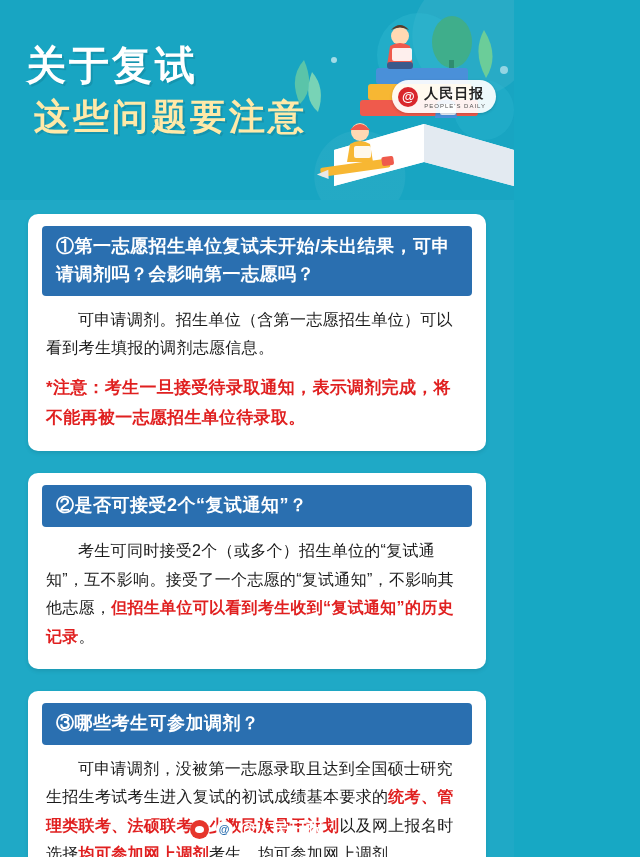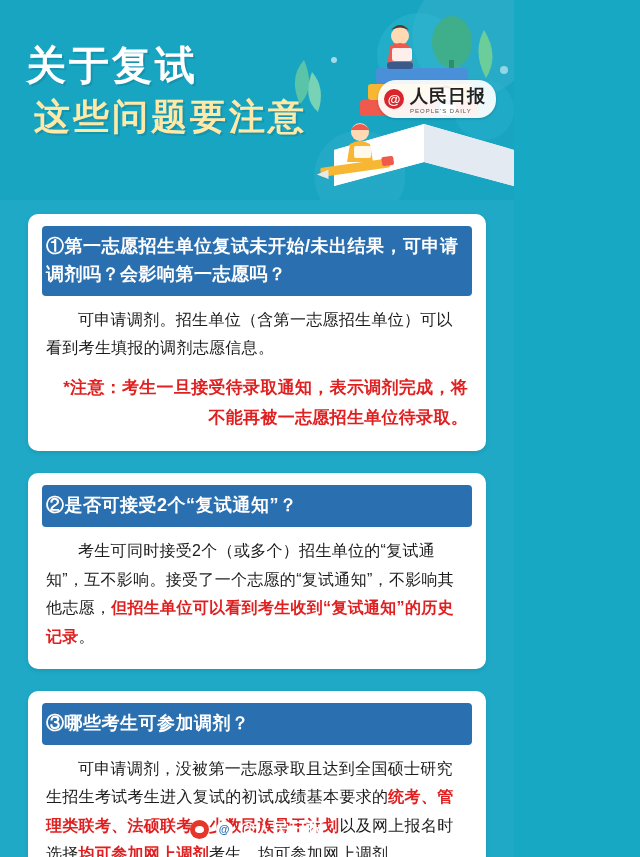--- a/index.html
+++ b/index.html
@@ -75,60 +75,59 @@
   }
   .logo-at {
     width: 20px; height: 20px;
     border-radius: 50%;
     background: #d9262c;
     color: #fff;
     font-size: 13px;
     display: flex; align-items: center; justify-content: center;
     font-weight: bold;
   }
-  .logo-text-cn { font-size: 18px; font-weight: bold; color: #222; letter-spacing: 1px; }
+  .logo-text-cn { font-size: 14px; font-weight: bold; color: #222; letter-spacing: 1px; }
   .logo-text-en { font-size: 6px; color: #555; letter-spacing: 1px; display:block; }
   
   .content {
     padding: 14px 28px 10px 28px;
   }
   .card {
     background: #ffffff;
     border-radius: 10px;
     padding: 16px 18px 18px 18px;
     margin-bottom: 22px;
     box-shadow: 0 2px 4px rgba(0,0,0,0.10);
   }
   .q-head {
     background: #2a6fb0;
     color: #ffffff;
     font-size: 18px;
     font-weight: bold;
     line-height: 1.55;
     border-radius: 4px;
-    padding: 7px 4px;
+    padding: 7px 14px;
     margin: -4px -4px 10px -4px;
     letter-spacing: 0.5px;
   }
   .q-head.single { }
   .ans {
     font-size: 16px;
     line-height: 1.78;
     color: #1b1b1b;
     text-indent: 2em;
     letter-spacing: 0.3px;
   }
   .note {
     font-size: 17px;
     line-height: 1.78;
     color: #e02020;
     font-weight: bold;
     margin-top: 10px;
     letter-spacing: 0.3px;
-    text-align: right;
   }
   .red { color: #e02020; font-weight: bold; }
   
   .footer {
     position: absolute;
     bottom: 0;
     left: 0;
     right: 0;
     height: 56px;
     display: flex;

